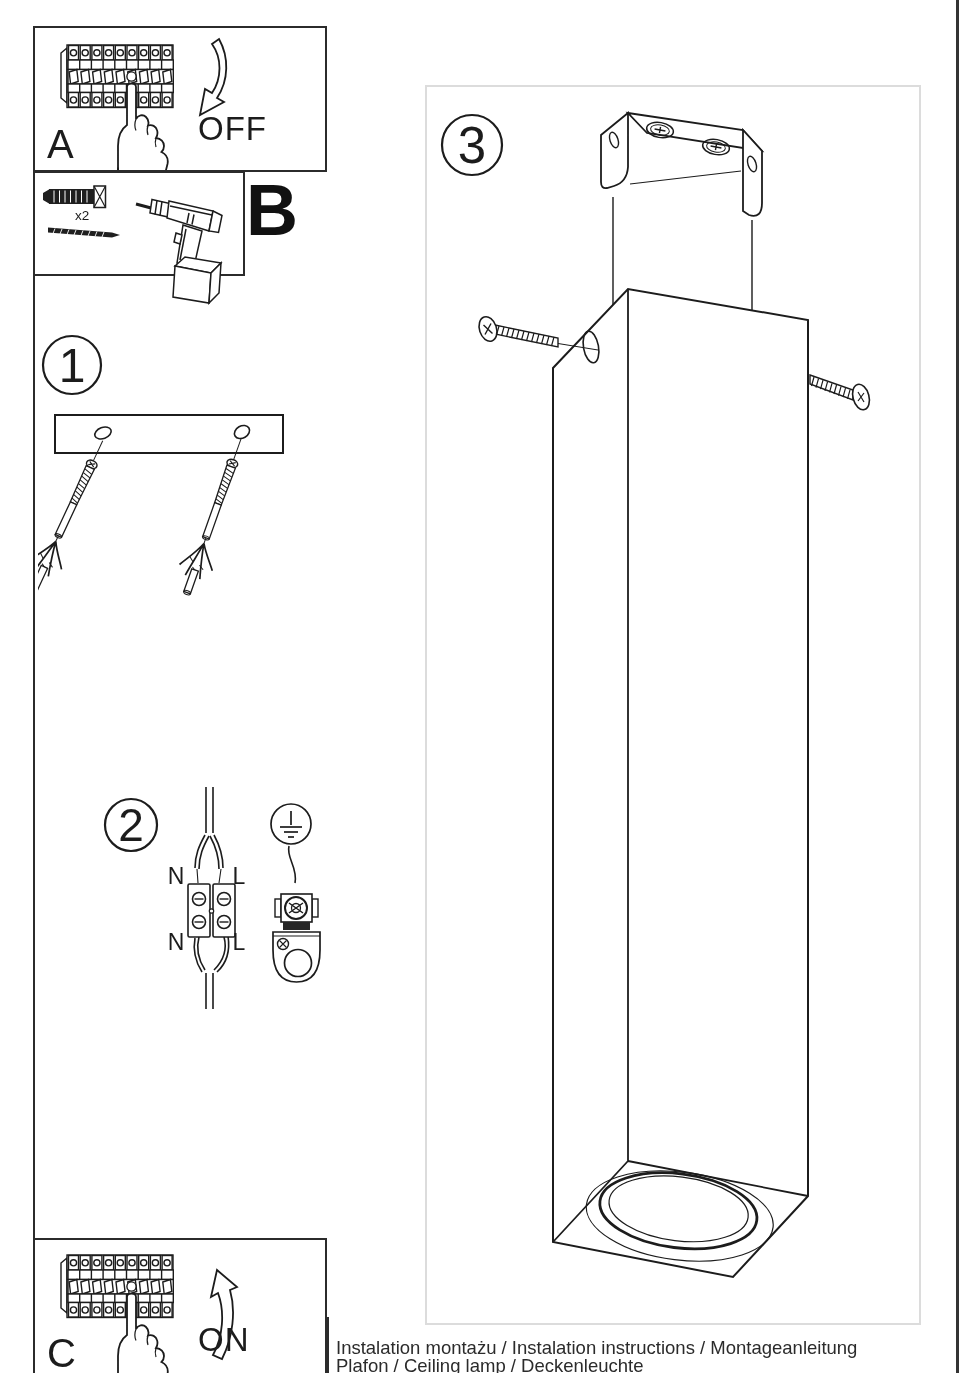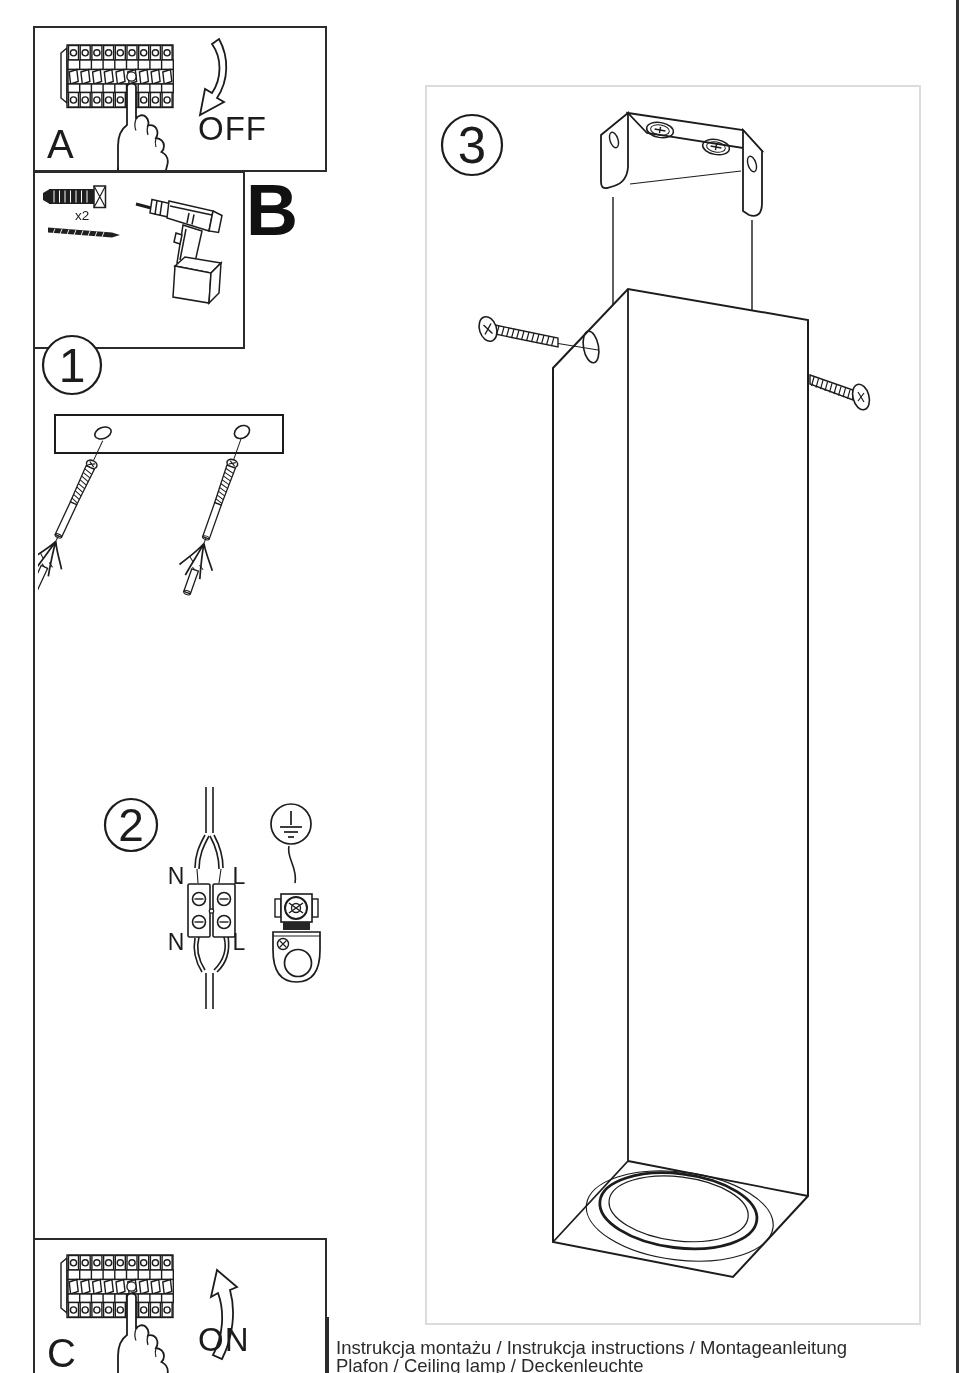--- a/index.html
+++ b/index.html
@@ -118,21 +118,21 @@
         </g>
       <g>
           <use href="#hand" x="26" y="15"></use>
         </g>
       <path fill="#fff" stroke="#1c1c1c" stroke-width="1.8" d="M184,11 C194,29 194,52 182,70 L189,74 L165,87 L170,61 L177,65 C187,50 187,30 177,16 Z"></path>
       <text x="12" y="130" font-size="40">A</text>
       <text x="163" y="112" font-size="33" letter-spacing="1">OFF</text>
     </svg>
   </div>
 
-  <div class="box" style="left:33px;top:171px;width:212px;height:178px;">
+  <div class="box" style="left:33px;top:171px;width:212px;height:105px;">
     <svg width="208" height="137" viewBox="0 0 208 137">
       <g>
         <polygon points="8,20 14,16.5 14,30.5 8,27" fill="#1f1f1f"></polygon>
         <rect x="14" y="16" width="45" height="15" fill="#1f1f1f"></rect>
         <path d="M19,17.5V29.5 M24.5,17.5V29.5 M30,17.5V29.5 M35.5,17.5V29.5 M41,17.5V29.5 M46.5,17.5V29.5 M52,17.5V29.5" stroke="#fff" stroke-width="1"></path>
         <rect x="59" y="13" width="11.5" height="21.5" fill="#fff" stroke="#1f1f1f" stroke-width="1.5"></rect>
         <path d="M59,13 L70.5,34.5 M70.5,13 L59,34.5" stroke="#1f1f1f" stroke-width="1.2"></path>
       </g>
       <text x="40" y="47" font-size="13.5">x2</text>
       <g>
@@ -299,16 +299,16 @@
       <g>
           <use href="#hand" x="26" y="13"></use>
         </g>
       <path fill="#fff" stroke="#1c1c1c" stroke-width="1.8" d="M178,115 C188,97 190,72 183,53 L176,57 L182,30 L202,47 L195,50 C201,71 198,97 187,119 Z"></path>
       <text x="12" y="127" font-size="40">C</text>
       <text x="163" y="111" font-size="33" letter-spacing="1">ON</text>
     </svg>
   </div>
 
   <div class="vline" style="left:327px;top:1317px;width:2px;height:56px;"></div>
-  <div class="footer-line" style="top:1339px;">Instrukcja montażu / Instrukcja instructions / Montageanleitung</div>
+  <div class="footer-line" style="top:1339px;">Instalation montażu / Instalation instructions / Montageanleitung</div>
   <div class="footer-line" style="top:1357px;">Plafon / Ceiling lamp / Deckenleuchte</div>
 
 </div>
 
 </body></html>

